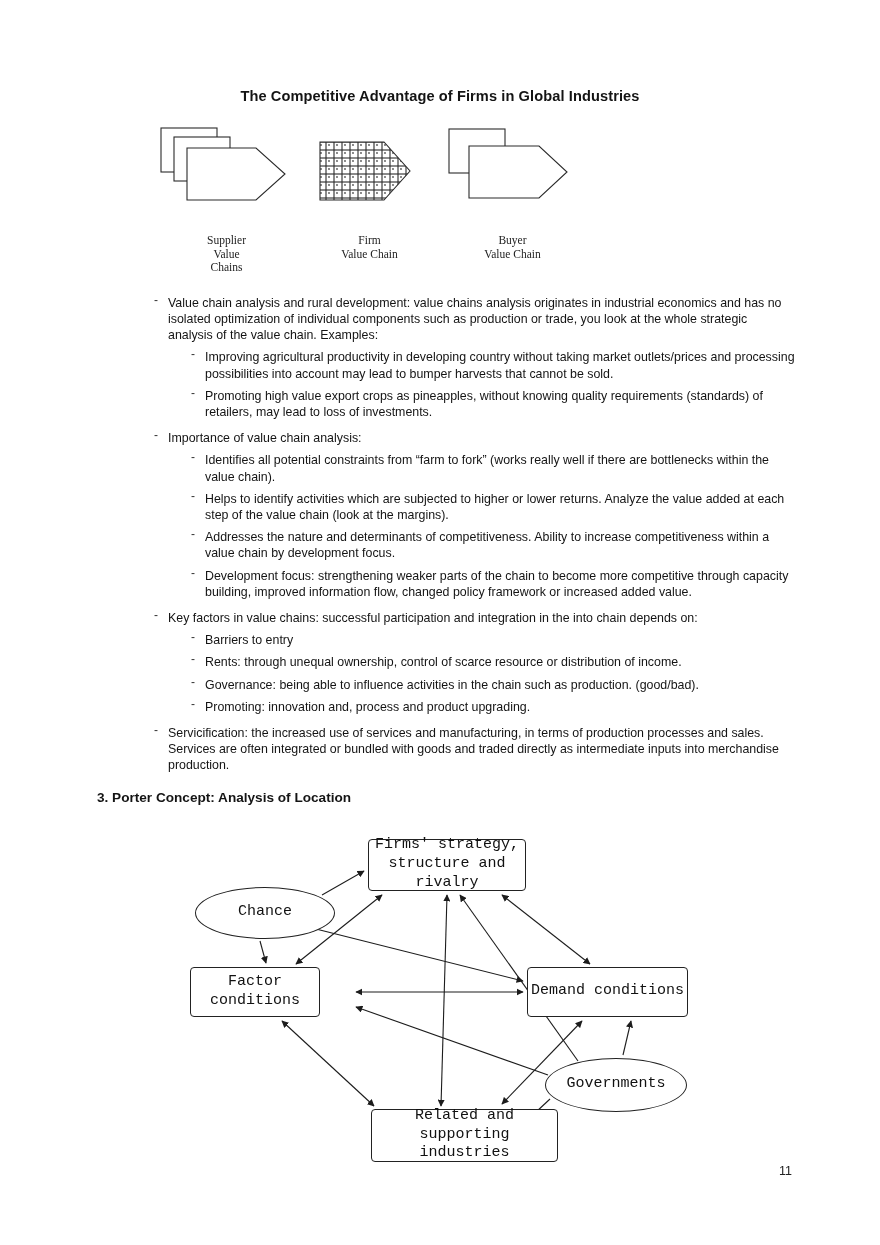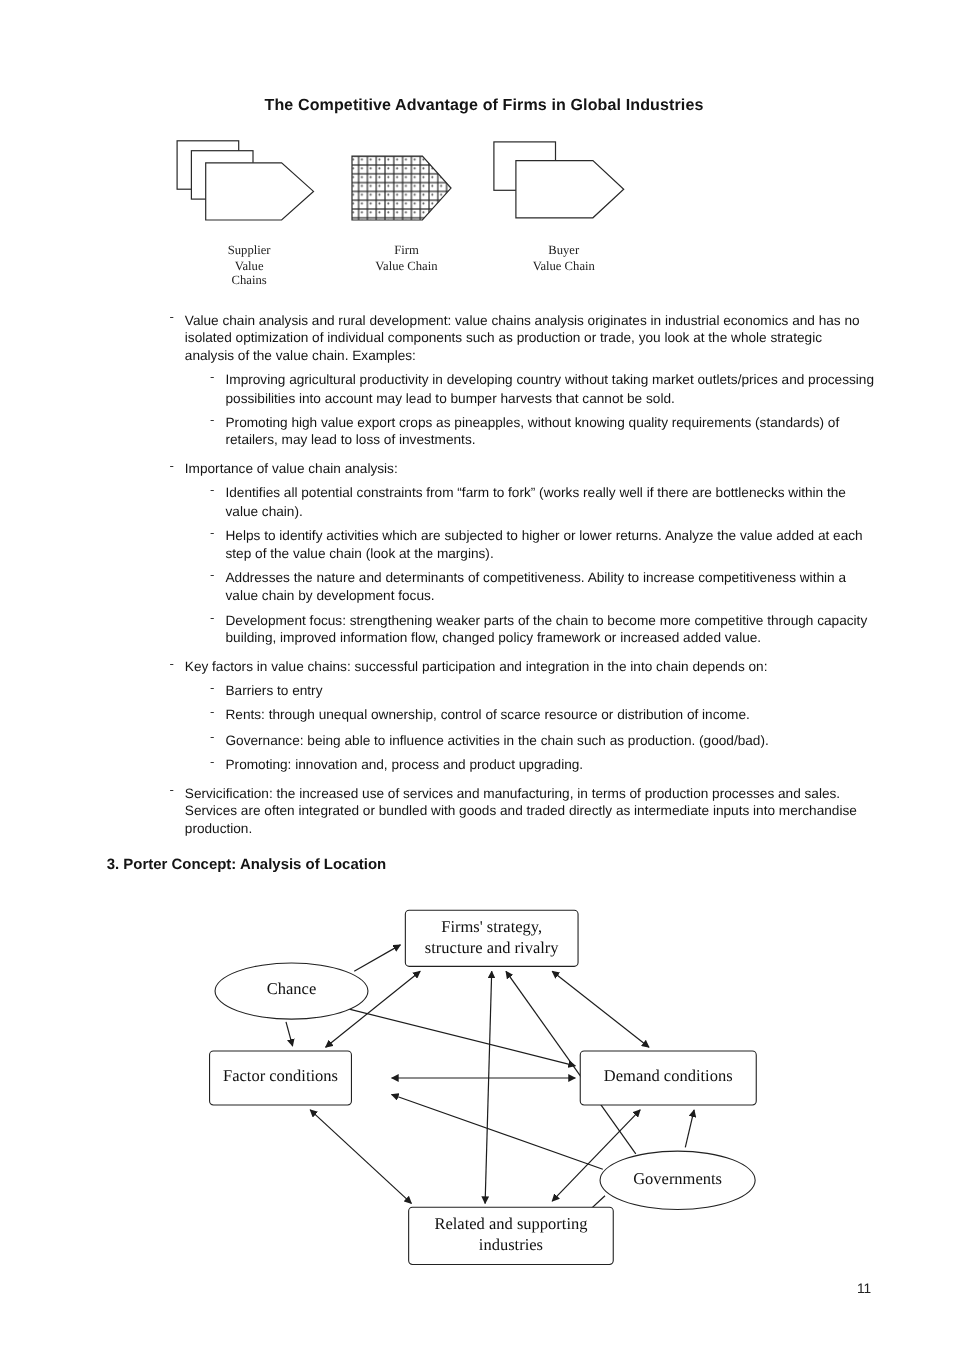--- a/index.html
+++ b/index.html
@@ -16,21 +16,21 @@
     font-size: 14.6px;
     font-weight: bold;
     letter-spacing: 0.1px;
   }
   
   .vc-figure { margin: 22px 0 0 155px; display: flex; width: 575px; }
   .vc-group { width: 143px; display: flex; flex-direction: column; align-items: center; }
   .vc-shapes { width: 135px; height: 80px; }
   .vc-shapes polygon, .vc-shapes rect { stroke: #2a2a2a; stroke-width: 1.1; }
   .vc-label {
-    margin-top: 16px;
+    margin-top: 28px;
     font-family: "Liberation Serif", serif;
     font-size: 11.5px;
     line-height: 1.18;
     text-align: center;
     white-space: pre-line;
     color: #222;
   }
   
   .notes { margin-top: 20px; font-size: 12.4px; line-height: 16.2px; }
   .bullet { position: relative; }
@@ -45,21 +45,21 @@
     font-weight: bold;
   }
   
   .porter-wrap { position: relative; margin: 26px 0 0 150px; width: 600px; height: 345px; }
   .porter-wrap svg.arrows { position: absolute; left: 0; top: 0; z-index: 0; }
   .node {
     position: absolute; z-index: 1;
     display: flex; align-items: center; justify-content: center;
     background: #ffffff;
     border: 1.2px solid #222;
-    font-family: Liberation Serif, serif;
+    font-family: Liberation Mono, monospace;
     font-size: 15px; line-height: 1.25;
     text-align: center; white-space: pre-line;
     color: #111;
   }
   .node.box { border-radius: 4px; }
   .node.ellipse { border-radius: 50%; }
   .arrows line { stroke: #1c1c1c; stroke-width: 1.1; }
   
   .page-number { position: absolute; top: 1164px; right: 88px; font-size: 12.5px; color: #222; }
 </style>

